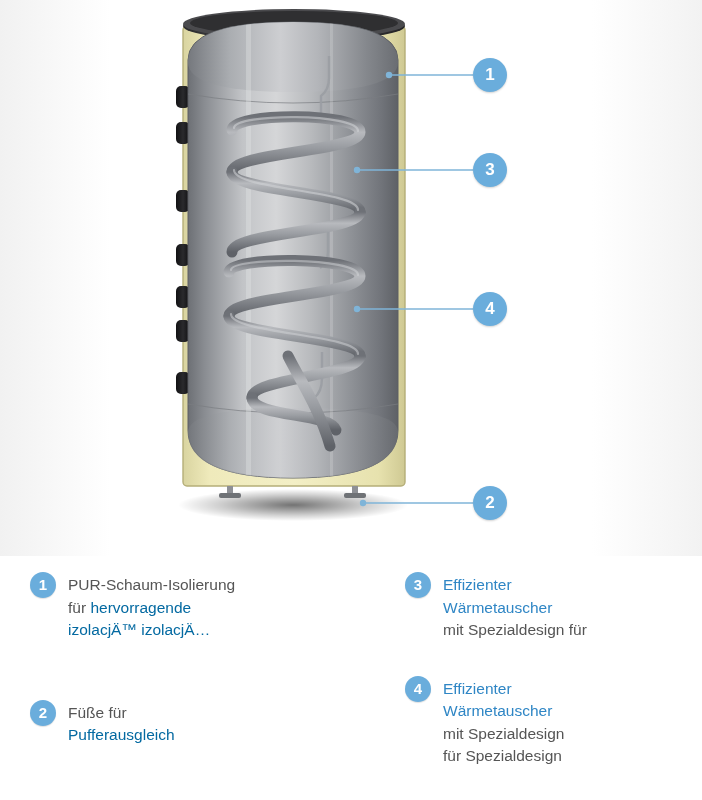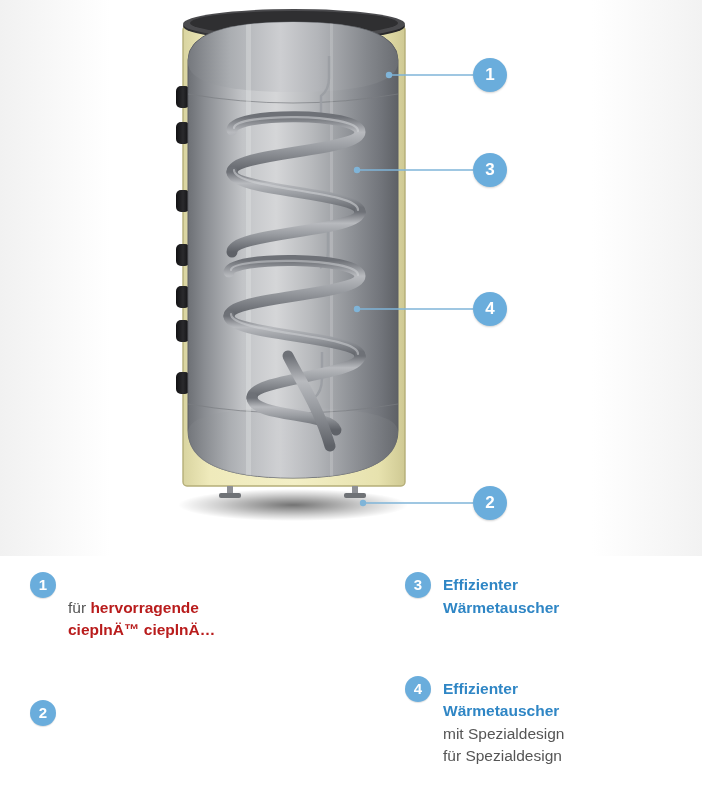--- a/index.html
+++ b/index.html
@@ -54,26 +54,26 @@
     box-shadow: 0 1px 1px rgba(0,0,0,0.12);
   }
 
   .legend-text {
     font-size: 15.5px;
     line-height: 22.5px;
     color: #555555;
     padding-top: 2px;
   }
   .legend-text .hl {
-    color: #b91c1c;
-    font-weight: bold;
+    color: #0369a1;
+    font-weight: normal;
   }
   .legend-text .ttl {
     color: #2f86c5;
-    font-weight: bold;
+    font-weight: normal;
     display: block;
   }
 
   
   .callout {
     position: absolute;
     width: 34px; height: 34px;
     border-radius: 50%;
     background: #6aaddc;
     color: #fff;
@@ -254,40 +254,44 @@
   <div class="callout c2">2</div>
 </div>
 
 <div id="legend">
 
   <div class="legend-col left">
 
     <div class="legend-item" style="margin-bottom:58px;">
       <div class="badge">1</div>
       <div class="legend-text">
-        <br>
+        <span>PUR-Schaum-Isolierung</span><br>
         <span>für </span><span class="hl">hervorragende</span><br>
-        <span class="hl">cieplnÄ™ cieplnÄ…</span>
+        <span class="hl">izolacjÄ™ izolacjÄ…</span>
       </div>
     </div>
 
     <div class="legend-item">
       <div class="badge">2</div>
+      <div class="legend-text">
+        <span>Füße für</span><br>
+        <span class="hl">Pufferausgleich</span>
+      </div>
     </div>
 
   </div>
 
   <div class="legend-col right">
 
     <div class="legend-item" style="margin-bottom:34px;">
       <div class="badge">3</div>
       <div class="legend-text">
         <span class="ttl">Effizienter</span>
         <span class="ttl">Wärmetauscher</span>
-        <br>
+        <span>mit Spezialdesign für</span><br>
       </div>
     </div>
 
     <div class="legend-item">
       <div class="badge">4</div>
       <div class="legend-text">
         <span class="ttl">Effizienter</span>
         <span class="ttl">Wärmetauscher</span>
         <span>mit Spezialdesign</span><br>
         <span>für Spezialdesign</span>

